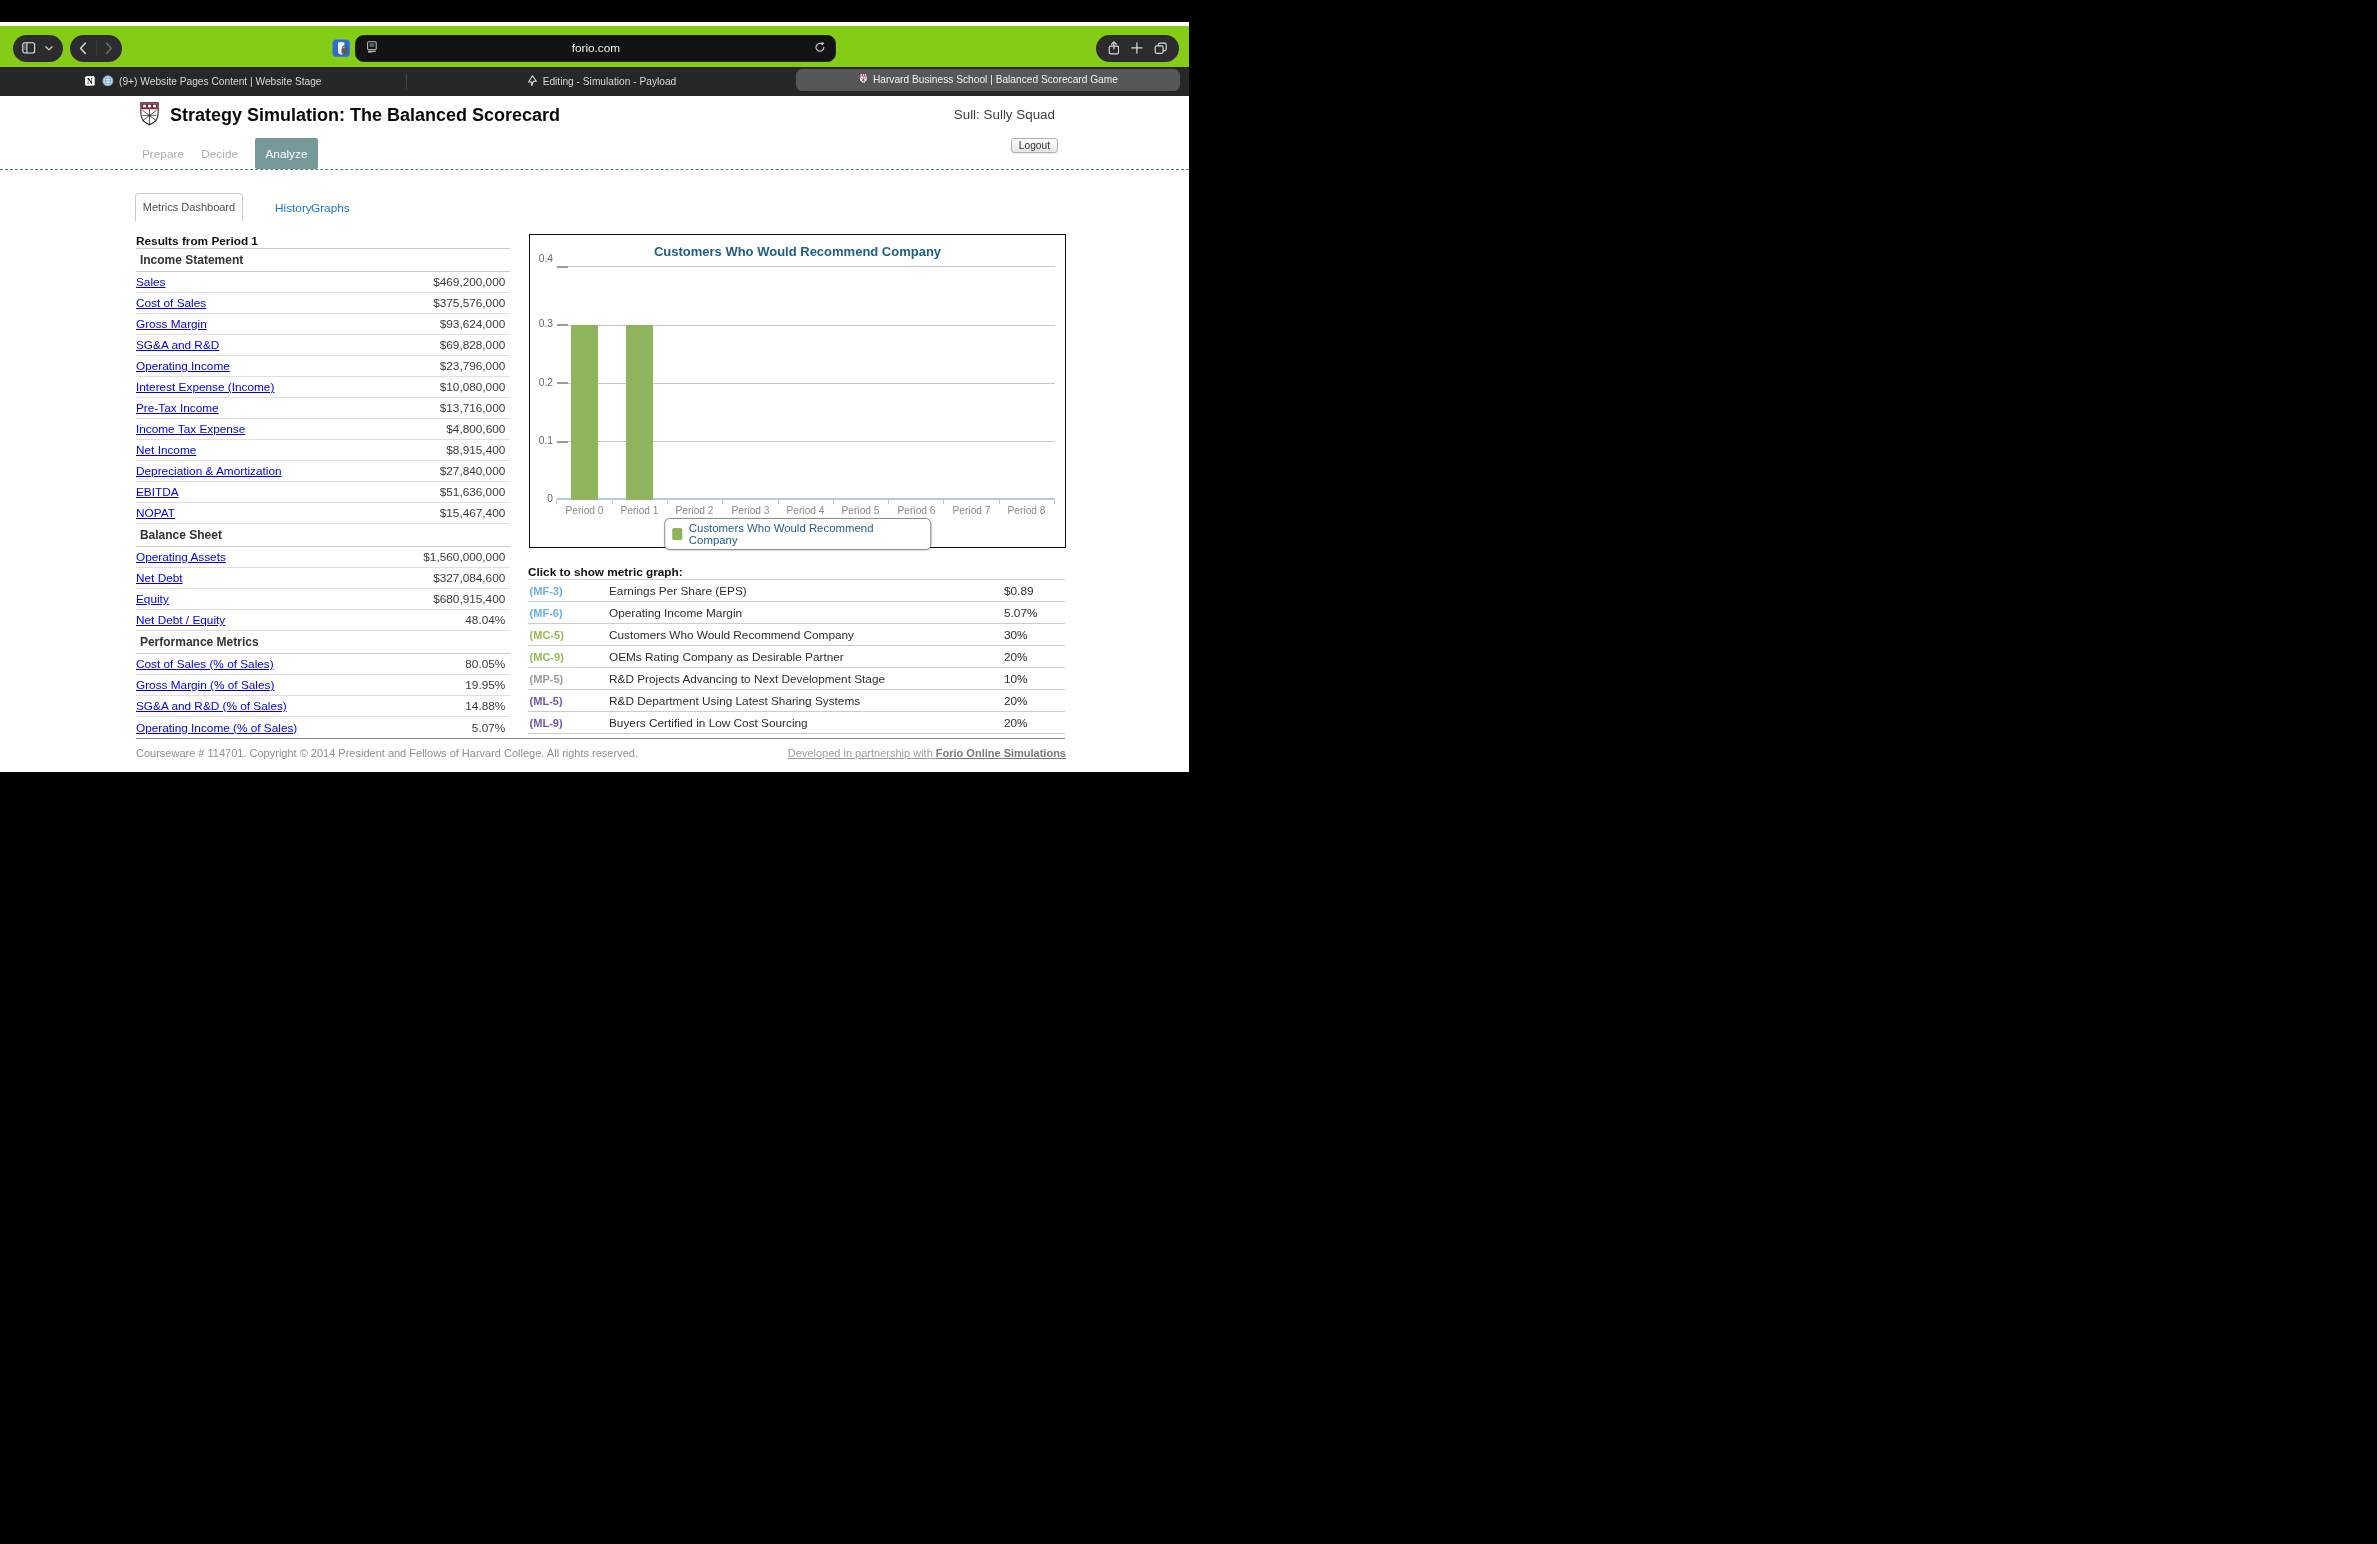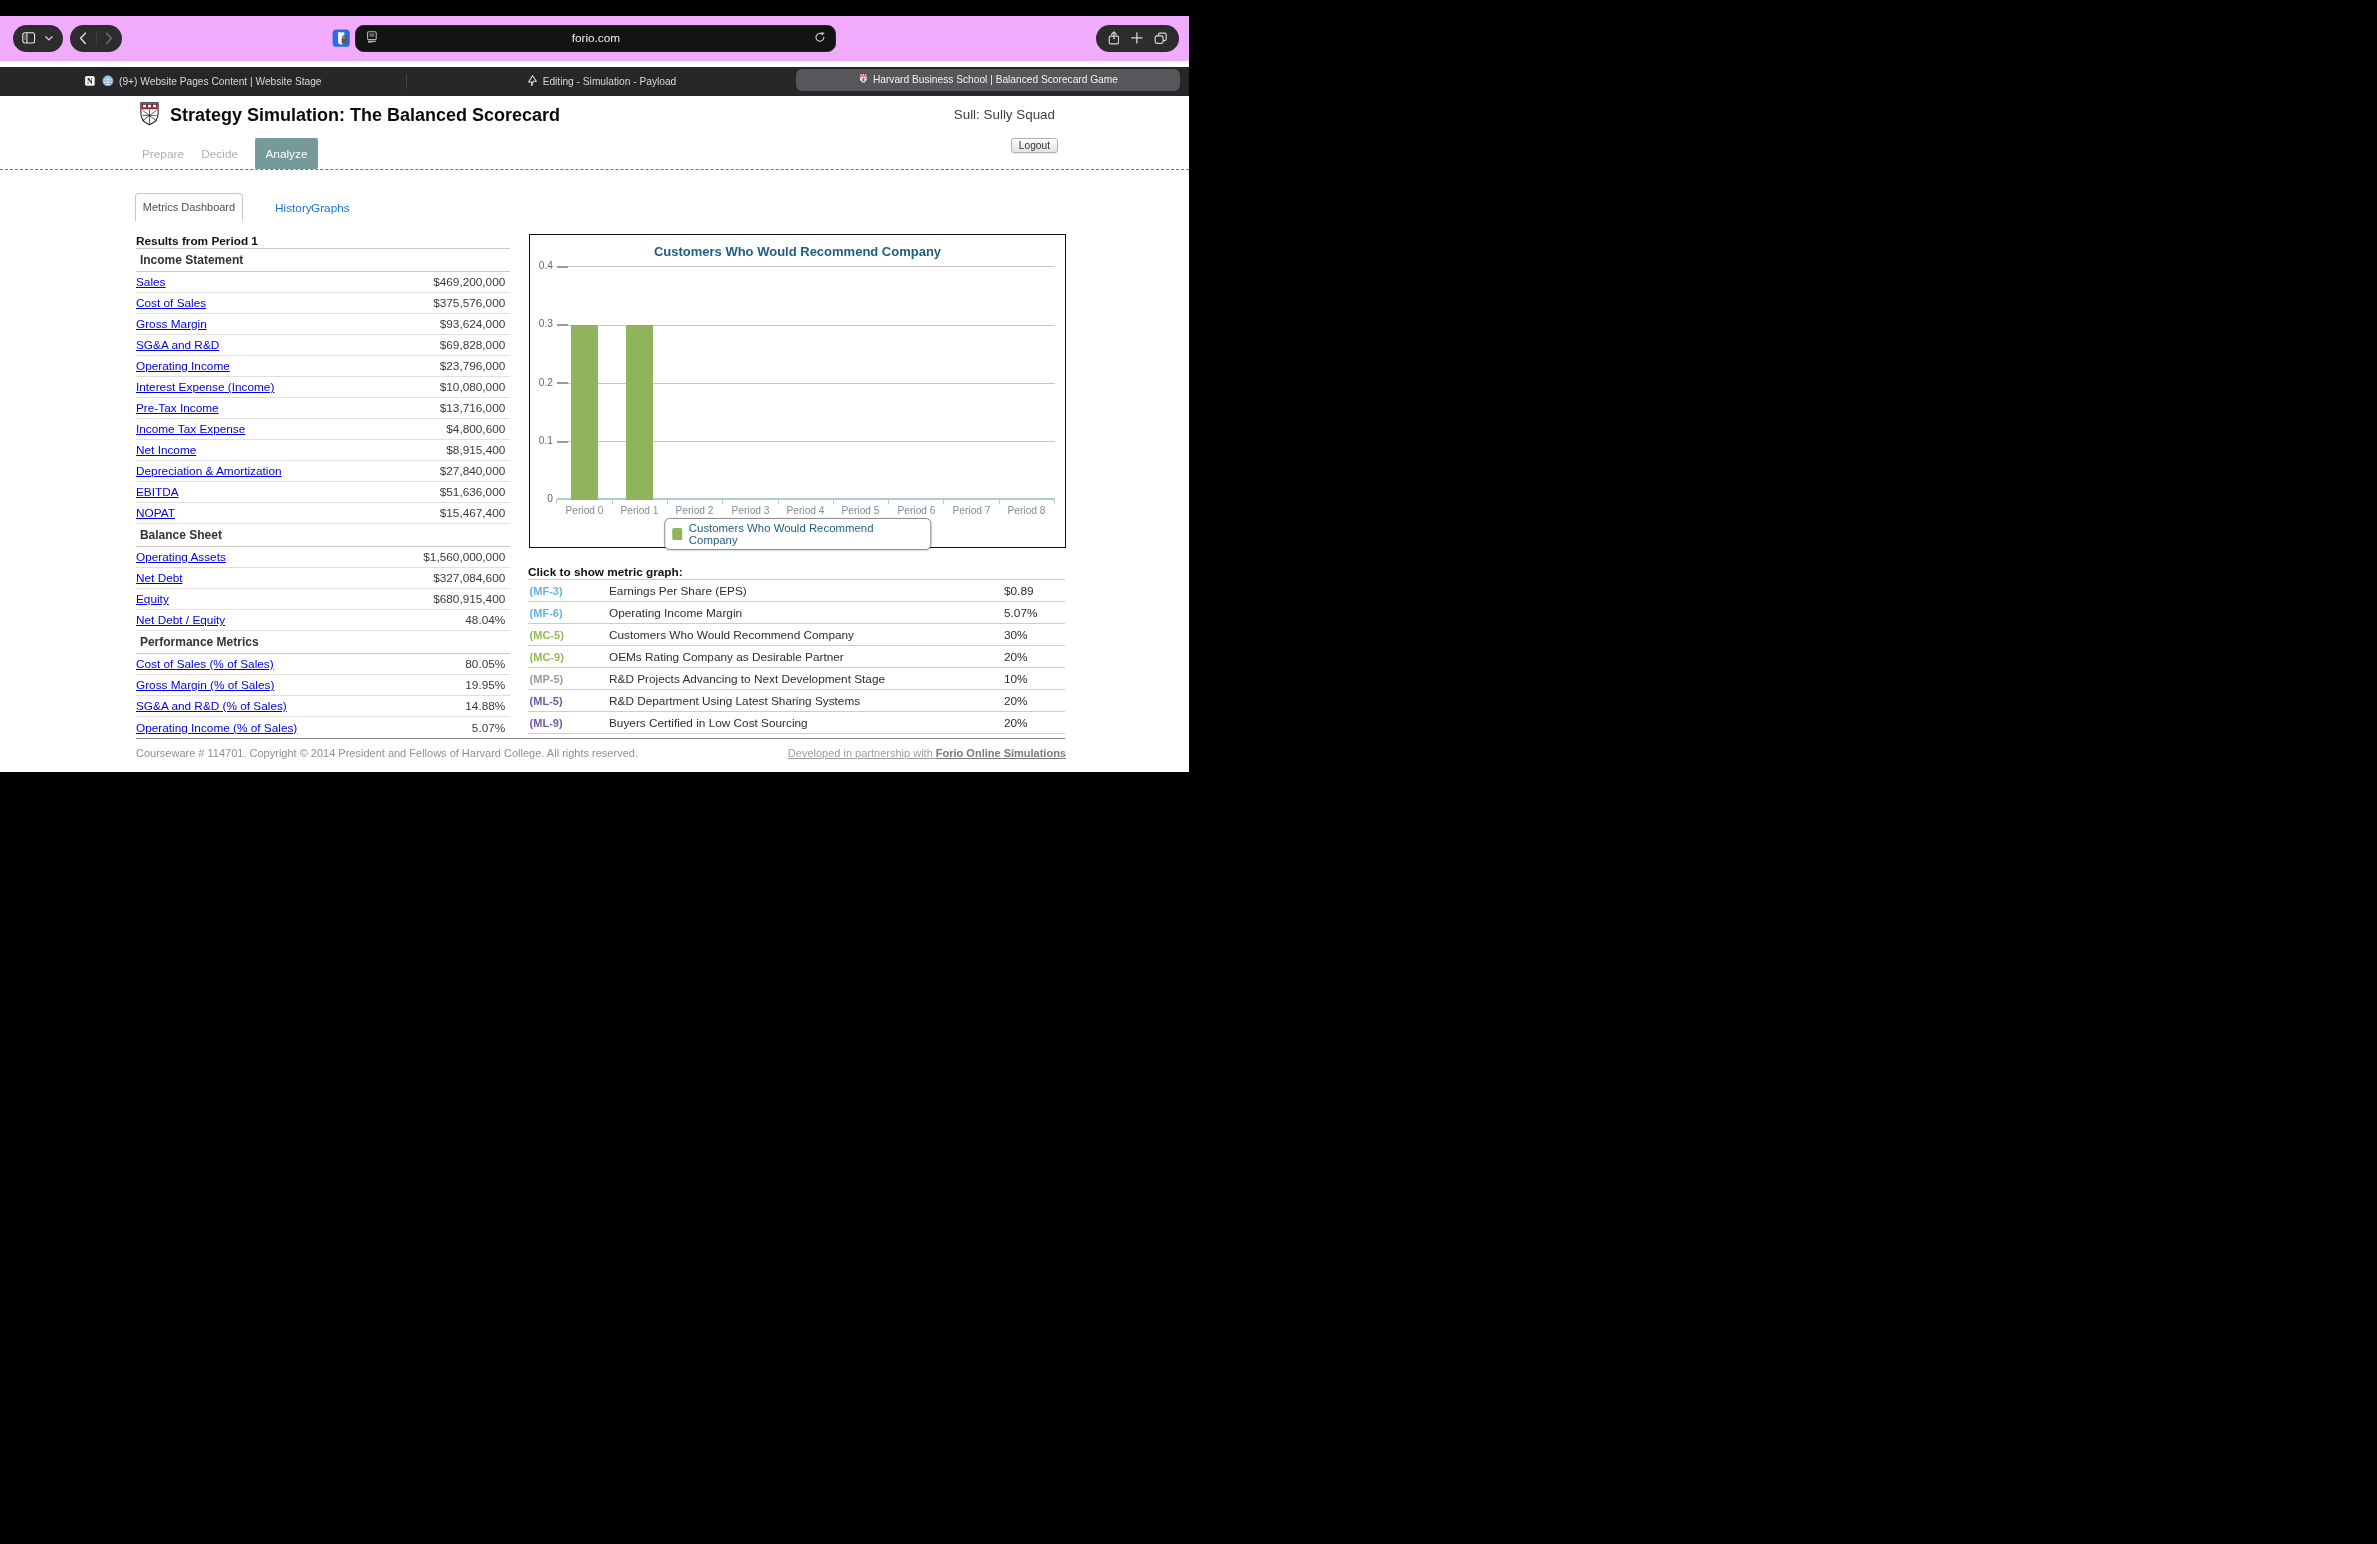--- a/index.html
+++ b/index.html
@@ -2,21 +2,21 @@
 <html style="font-size:12.6px"><head>
 <meta charset="utf-8">
 <style>
   * { margin:0; padding:0; box-sizing:border-box; }
   html,body { background:#000; }
   body { font-family:"Liberation Sans", sans-serif; }
   #screen { position:relative; width:1189px; height:772px; background:#fff; overflow:hidden; }
 
   
   .menustrip { position:absolute; top:0; left:0; right:0; height:22px; background:#000; }
-  .toolbar { position:absolute; top:16px; left:0; right:0; height:45px; background:#f0abfc; }
+  .toolbar { position:absolute; top:26px; left:0; right:0; height:45px; background:#84cc16; }
   .pill { position:absolute; top:8.6px; height:27.5px; background:#2c2c2e; border-radius:13.4px; display:flex; align-items:center; justify-content:space-evenly; }
   .pill svg { display:block; }
   .urlbar { position:absolute; left:355px; top:8.6px; width:481px; height:27.5px; background:#131315; border:0.8px solid #262628; border-radius:8.6px; display:flex; align-items:center; }
   .urltext { flex:1; text-align:center; color:#efefef; font-size:11.8px; }
   .ext-btn { position:absolute; left:331px; top:11.8px; width:22px; height:22px; }
   .tabstrip { position:absolute; top:67px; left:0; right:0; height:29px; background:#27272a; display:flex; align-items:stretch; }
   .btab { display:flex; align-items:center; justify-content:center; gap:5.5px; color:#d8d8da; font-size:10.2px; white-space:nowrap; overflow:hidden; }
   .btab.active { background:#57575b; border-radius:6.3px; margin:1.6px 8.6px 5.5px 0; color:#f2f2f2; }
   .vsep { width:0.8px; height:15.7px; background:#434346; align-self:center; }
 
@@ -329,21 +329,21 @@
           <div class="gridstub" style="top: 206px;"></div>
           <div class="ylab" style="top: 200px;">0.1</div>
           <div class="gridline" style="top: 148px;"></div>
           <div class="gridstub" style="top: 147px;"></div>
           <div class="ylab" style="top: 142px;">0.2</div>
           <div class="gridline" style="top: 90px;"></div>
           <div class="gridstub" style="top: 89px;"></div>
           <div class="ylab" style="top: 83px;">0.3</div>
           <div class="gridline" style="top: 31px;"></div>
           <div class="gridstub" style="top: 31px;"></div>
-          <div class="ylab" style="top: 25px;">0.4</div>
+          <div class="ylab" style="top: 18px;">0.4</div>
           <div class="baseline" style="top: 263px;"></div>
           <div class="xtick" style="left: 26px; top: 264px;"></div>
           <div class="xtick" style="left: 82px; top: 264px;"></div>
           <div class="xtick" style="left: 137px; top: 264px;"></div>
           <div class="xtick" style="left: 192px; top: 264px;"></div>
           <div class="xtick" style="left: 248px; top: 264px;"></div>
           <div class="xtick" style="left: 303px; top: 264px;"></div>
           <div class="xtick" style="left: 358px; top: 264px;"></div>
           <div class="xtick" style="left: 413px; top: 264px;"></div>
           <div class="xtick" style="left: 469px; top: 264px;"></div>

